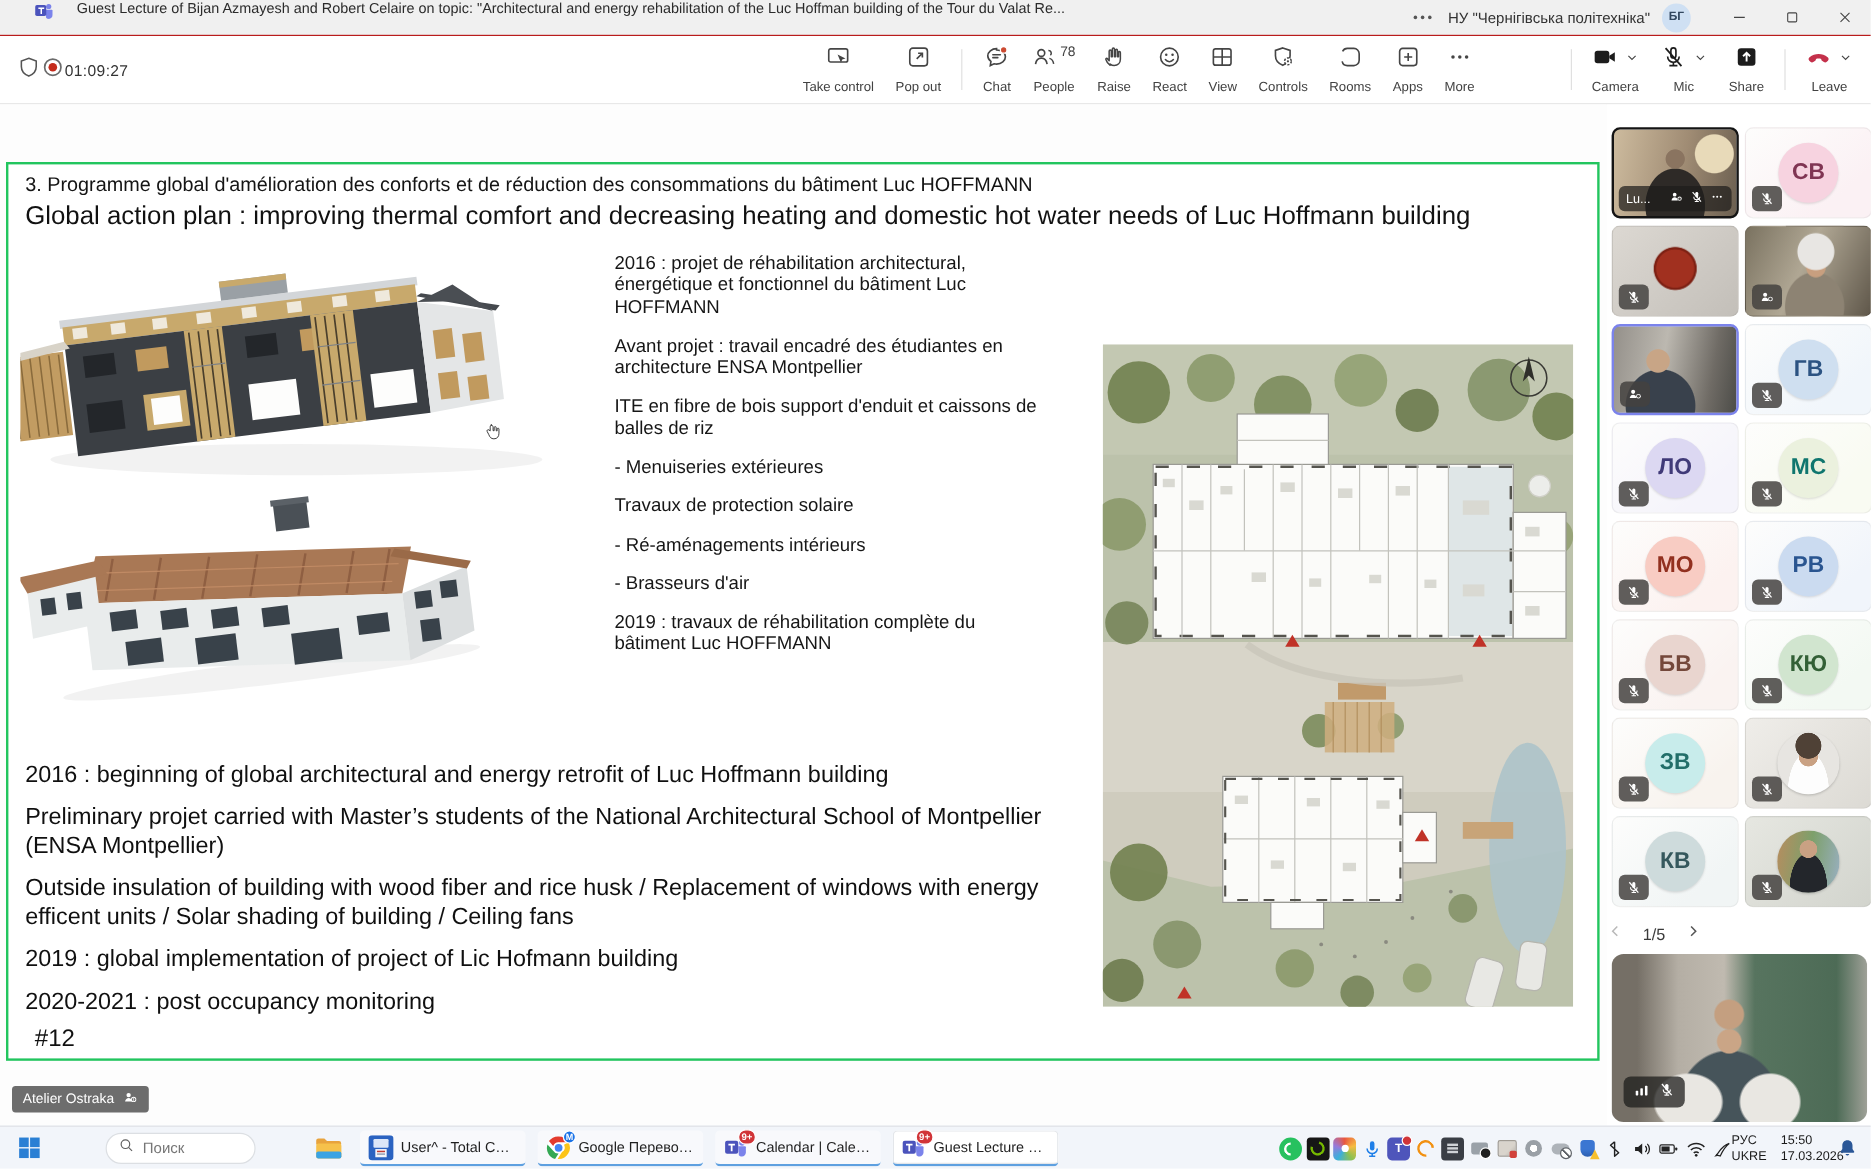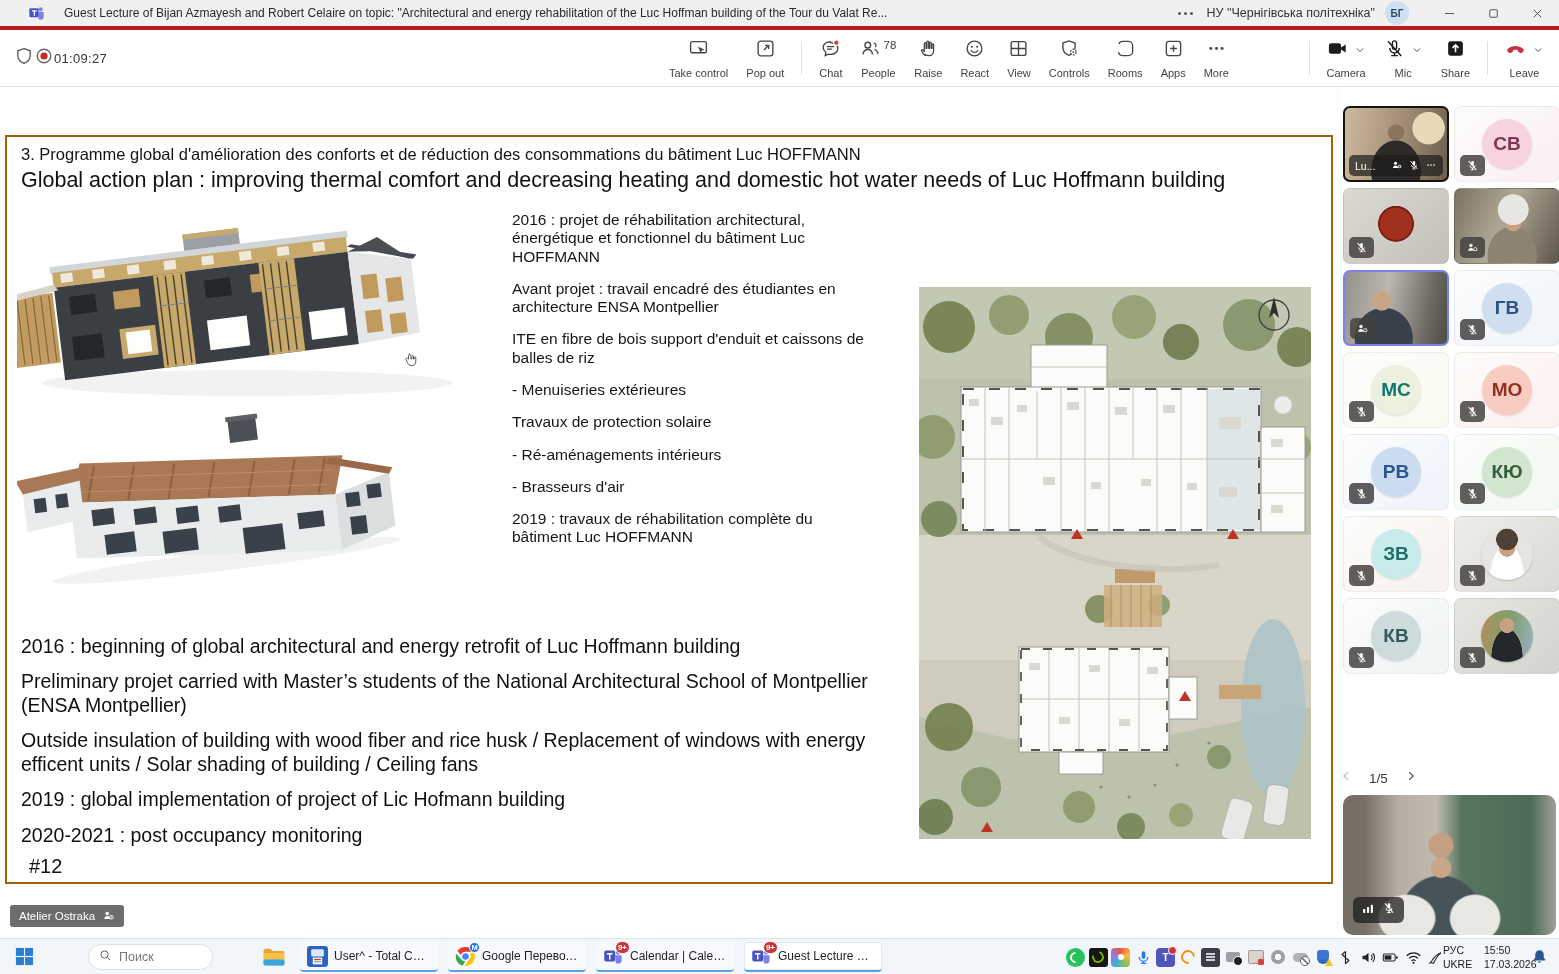--- a/index.html
+++ b/index.html
@@ -2,21 +2,21 @@
 <html><head>
 <meta charset="utf-8">
 <style>
   *{box-sizing:border-box;margin:0;padding:0}
   html,body{width:1559px;height:974px;overflow:hidden;background:#fff;
     font-family:"Liberation Sans",sans-serif;-webkit-font-smoothing:antialiased}
   #screen{position:relative;width:1559px;height:974px;background:#fff}
 
   
   #titlebar{position:absolute;left:0;top:0;width:100%;height:30px;background:#f0f0f0;
-    border-bottom:4px solid #b91c1c;display:flex;align-items:center}
+    border-bottom:1px solid #b91c1c;display:flex;}
   #titlebar .tb-logo{width:18px;height:18px;margin-left:28px;flex:0 0 auto}
   #titlebar .tb-title{font-size:12px;color:#2b2b2b;margin-left:18px;white-space:nowrap;
     overflow:hidden;text-overflow:ellipsis;max-width:980px}
   #titlebar .tb-right{margin-left:auto;display:flex;align-items:center;height:100%}
   .tb-dots{display:flex;gap:3px;margin-right:14px}
   .tb-dots i{width:3px;height:3px;border-radius:50%;background:#555}
   .tb-org{font-size:12.5px;color:#333;margin-right:10px;white-space:nowrap}
   .tb-badge{width:24px;height:24px;border-radius:50%;background:#cfe0f3;color:#32475f;
     font-size:10px;font-weight:bold;display:flex;align-items:center;justify-content:center;margin-right:18px}
   .winbtn{width:44px;height:30px;display:flex;align-items:center;justify-content:center}
@@ -37,21 +37,21 @@
   .mb-div{width:1px;height:34px;background:#e0e0e0;margin:0 8px}
   .icon-count{position:relative;display:flex;align-items:flex-start}
   .icon-count .cnt{font-size:11.5px;color:#424242;margin-left:2px;margin-top:1px}
   .split{display:flex;align-items:flex-start}
   .split .chev{margin-left:6px;margin-top:4px}
   .chev svg{width:12px;height:12px}
 
   
   #stage{position:absolute;left:0;top:87px;width:1339px;height:851px;background:#fdfdfd}
   #slide{position:absolute;left:5px;top:48px;width:1328px;height:749px;background:#fff;
-    border:2px solid #a16207;overflow:hidden}
+    border:2px solid #22c55e;overflow:hidden}
   .t-fr{position:absolute;left:14px;top:8px;font-size:16.5px;color:#141414;white-space:nowrap}
   .t-en{position:absolute;left:14px;top:31px;font-size:21.5px;color:#111;white-space:nowrap}
   #fr-col{position:absolute;left:505px;top:74px;width:356px}
   .fr-par{font-size:15.5px;line-height:1.18;color:#161616;margin-bottom:14px}
   #en-col{position:absolute;left:14px;top:498px;width:860px}
   .en-par{font-size:19.5px;line-height:1.22;color:#101010;margin-bottom:11.5px}
   #slide-num{position:absolute;left:22px;bottom:4px;font-size:20px;color:#111}
   #renders-svg{position:absolute;left:10px;top:50px}
   #plan-svg{position:absolute;left:912px;top:150px}
 
@@ -681,20 +681,31 @@
           <div class="avatar-ini" style="background: rgb(207, 223, 240); color: rgb(44, 83, 130);">ГВ</div>
           <div class="badge">
             <svg viewBox="0 0 20 20">
               <rect x="8" y="3.2" width="4" height="7.6" rx="2" fill="#fff"></rect>
               <path d="M5.8 9.8a4.2 4.2 0 008.4 0" stroke="#fff" fill="none" stroke-width="1.4"></path>
               <path d="M10 14v2.6M7.2 16.6h5.6" stroke="#fff" stroke-width="1.4"></path>
               <path d="M4.2 3.4l11.6 13.2" stroke="#fff" stroke-width="1.6"></path>
             </svg>
           </div>
         </div>
+        <div class="tile" style="background: linear-gradient(140deg, rgb(253, 253, 252) 0%, rgb(245, 244, 251) 75%);">
+          <div class="avatar-ini" style="background: rgb(220, 216, 242); color: rgb(64, 58, 120);">ЛО</div>
+          <div class="badge">
+            <svg viewBox="0 0 20 20">
+              <rect x="8" y="3.2" width="4" height="7.6" rx="2" fill="#fff"></rect>
+              <path d="M5.8 9.8a4.2 4.2 0 008.4 0" stroke="#fff" fill="none" stroke-width="1.4"></path>
+              <path d="M10 14v2.6M7.2 16.6h5.6" stroke="#fff" stroke-width="1.4"></path>
+              <path d="M4.2 3.4l11.6 13.2" stroke="#fff" stroke-width="1.6"></path>
+            </svg>
+          </div>
+        </div>
         <div class="tile" style="background: linear-gradient(140deg, rgb(253, 253, 252) 0%, rgb(249, 251, 242) 75%);">
           <div class="avatar-ini" style="background: rgb(235, 241, 222); color: #0f766e;">МС</div>
           <div class="badge">
             <svg viewBox="0 0 20 20">
               <rect x="8" y="3.2" width="4" height="7.6" rx="2" fill="#fff"></rect>
               <path d="M5.8 9.8a4.2 4.2 0 008.4 0" stroke="#fff" fill="none" stroke-width="1.4"></path>
               <path d="M10 14v2.6M7.2 16.6h5.6" stroke="#fff" stroke-width="1.4"></path>
               <path d="M4.2 3.4l11.6 13.2" stroke="#fff" stroke-width="1.6"></path>
             </svg>
           </div>
@@ -705,20 +716,31 @@
             <svg viewBox="0 0 20 20">
               <rect x="8" y="3.2" width="4" height="7.6" rx="2" fill="#fff"></rect>
               <path d="M5.8 9.8a4.2 4.2 0 008.4 0" stroke="#fff" fill="none" stroke-width="1.4"></path>
               <path d="M10 14v2.6M7.2 16.6h5.6" stroke="#fff" stroke-width="1.4"></path>
               <path d="M4.2 3.4l11.6 13.2" stroke="#fff" stroke-width="1.6"></path>
             </svg>
           </div>
         </div>
         <div class="tile" style="background: linear-gradient(140deg, rgb(253, 253, 252) 0%, rgb(241, 245, 251) 75%);">
           <div class="avatar-ini" style="background: rgb(203, 219, 240); color: rgb(42, 85, 144);">РВ</div>
+          <div class="badge">
+            <svg viewBox="0 0 20 20">
+              <rect x="8" y="3.2" width="4" height="7.6" rx="2" fill="#fff"></rect>
+              <path d="M5.8 9.8a4.2 4.2 0 008.4 0" stroke="#fff" fill="none" stroke-width="1.4"></path>
+              <path d="M10 14v2.6M7.2 16.6h5.6" stroke="#fff" stroke-width="1.4"></path>
+              <path d="M4.2 3.4l11.6 13.2" stroke="#fff" stroke-width="1.6"></path>
+            </svg>
+          </div>
+        </div>
+        <div class="tile" style="background: linear-gradient(140deg, rgb(253, 253, 252) 0%, rgb(250, 243, 241) 75%);">
+          <div class="avatar-ini" style="background: rgb(233, 213, 207); color: rgb(116, 72, 59);">БВ</div>
           <div class="badge">
             <svg viewBox="0 0 20 20">
               <rect x="8" y="3.2" width="4" height="7.6" rx="2" fill="#fff"></rect>
               <path d="M5.8 9.8a4.2 4.2 0 008.4 0" stroke="#fff" fill="none" stroke-width="1.4"></path>
               <path d="M10 14v2.6M7.2 16.6h5.6" stroke="#fff" stroke-width="1.4"></path>
               <path d="M4.2 3.4l11.6 13.2" stroke="#fff" stroke-width="1.6"></path>
             </svg>
           </div>
         </div>
         <div class="tile" style="background: linear-gradient(140deg, rgb(253, 253, 252) 0%, rgb(243, 249, 243) 75%);">

